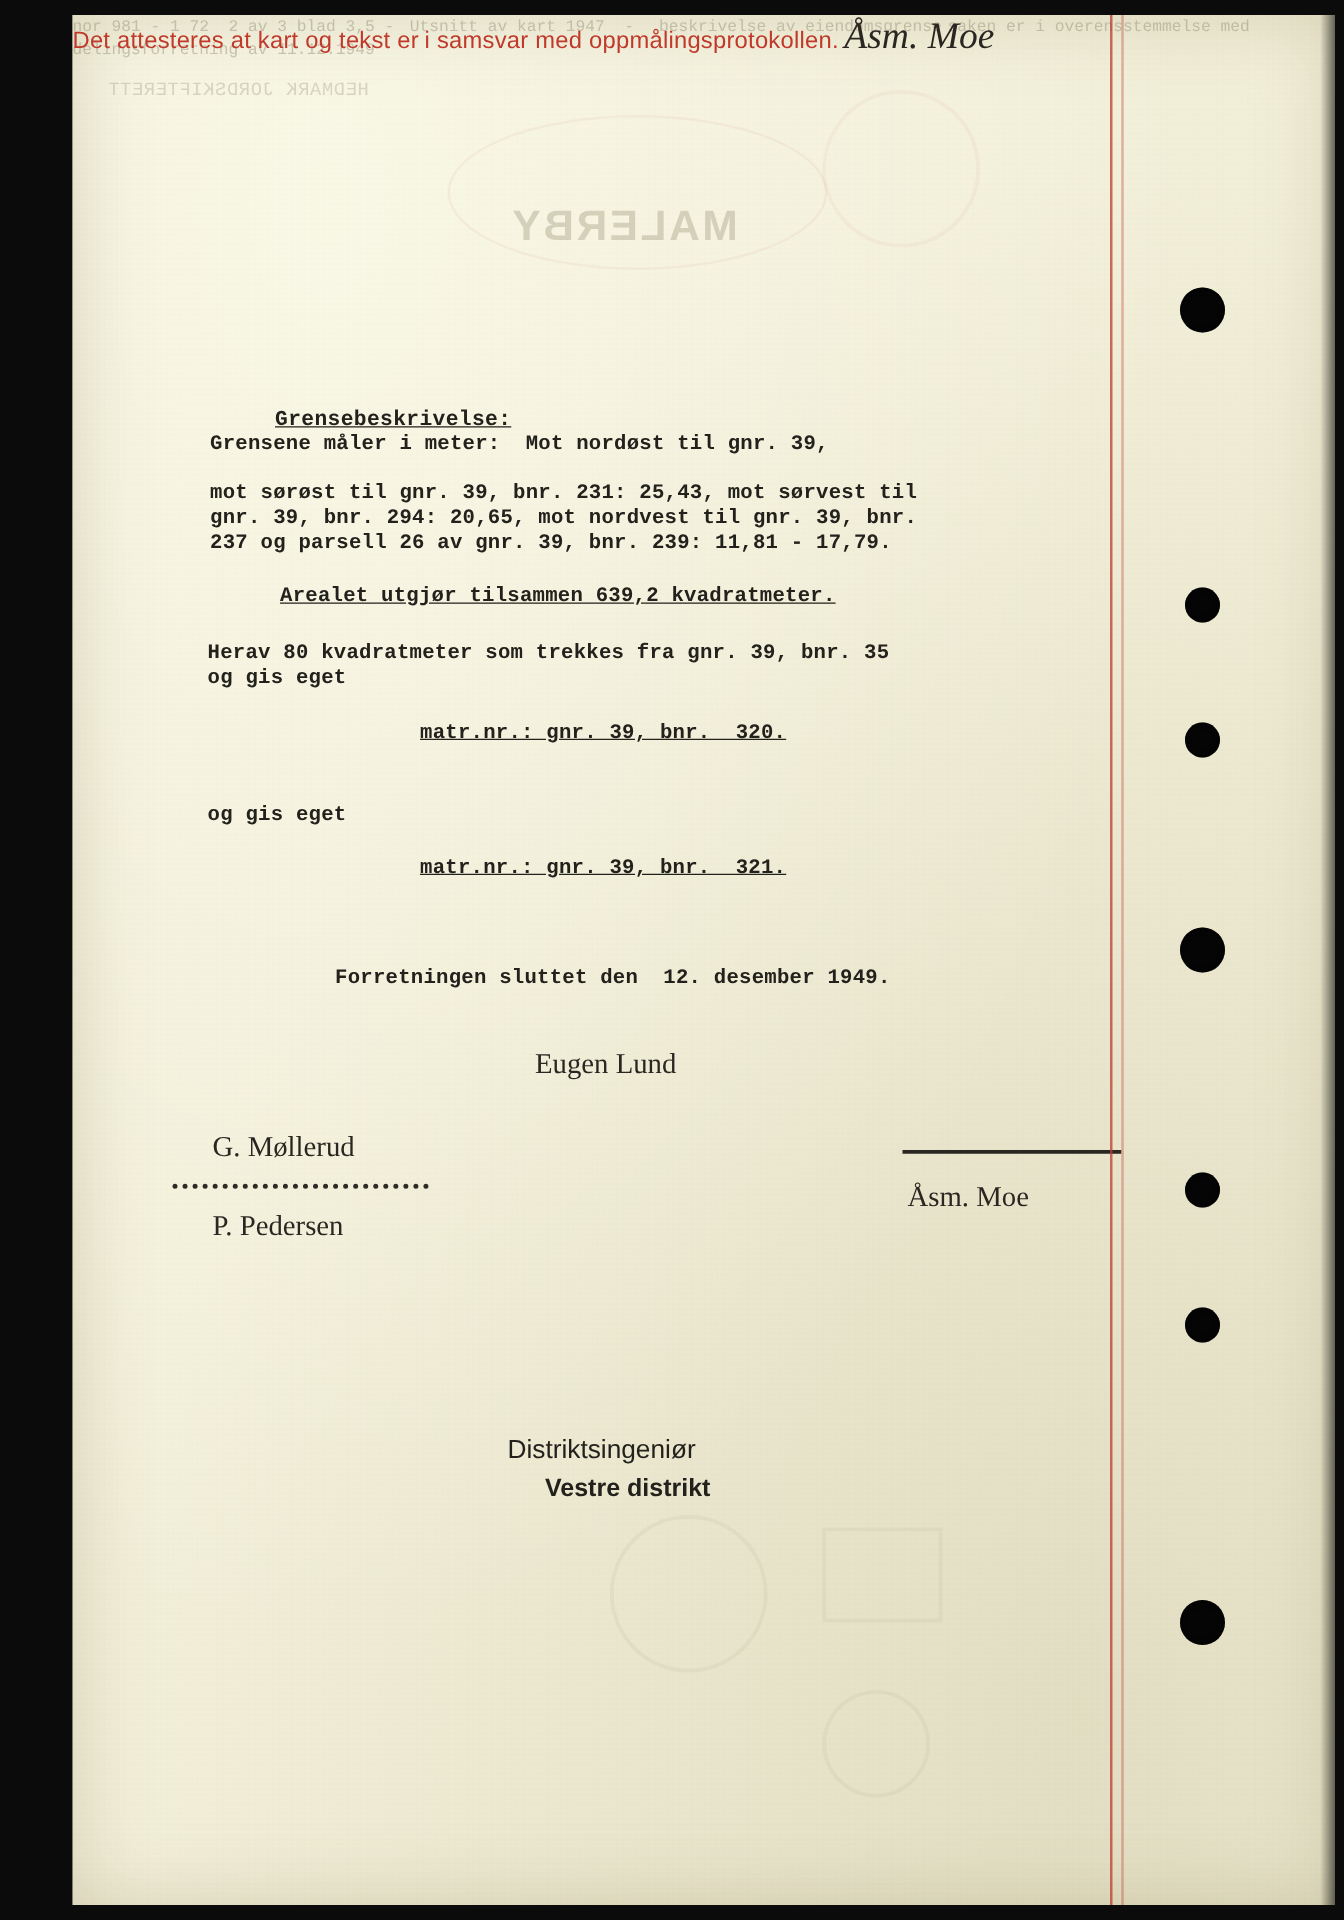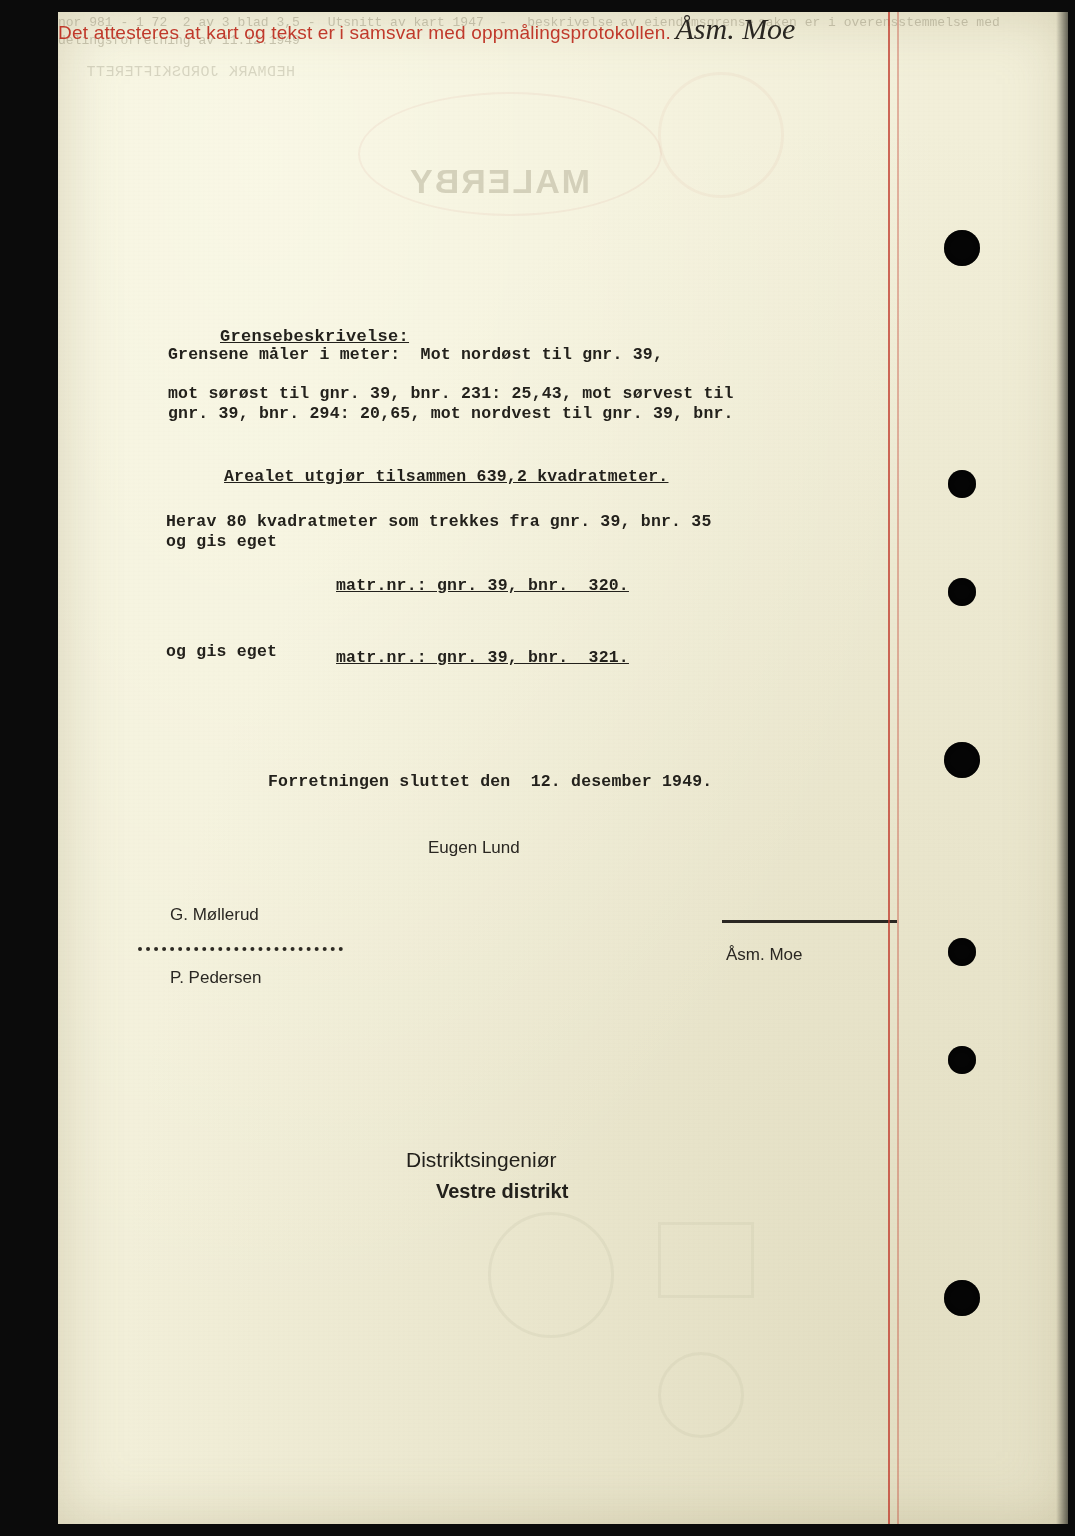--- a/index.html
+++ b/index.html
@@ -25,21 +25,21 @@
   .punch{position:absolute;left:944px;width:36px;height:36px;border-radius:50%;
     background:#050505;box-shadow:0 0 5px rgba(0,0,0,.9) inset;}
   .edge-dark{position:absolute;right:0;top:0;bottom:0;width:12px;background:linear-gradient(90deg,rgba(0,0,0,0),rgba(0,0,0,.55));}
   .ghost{position:absolute;color:#8e8a74;opacity:.30;font-family:"Liberation Serif",serif;letter-spacing:.5px;}
   .ghost-mirror{transform:scaleX(-1);}
   .body{position:absolute;left:0;top:0;right:0;bottom:0;}
   .t{position:absolute;color:#23211c;font-family:"Liberation Serif",serif;}
   .u{text-decoration:underline;}
   .hdg{font-family:"Liberation Mono",monospace;font-weight:bold;font-size:17px;letter-spacing:.3px;margin-top:28px;}
   .para{font-family:"Liberation Mono",monospace;font-weight:bold;font-size:16.5px;line-height:20px;letter-spacing:.2px;white-space:pre;}
-  .sig{font-family:Liberation Sans, sans-serif;font-size:17px;color:#2a2722;}
+  .sig{font-family:Liberation Serif, serif;font-size:23px;color:#2a2722;}
   .redtext{color:#c0392b;font-family:"Liberation Sans",sans-serif;font-size:19px;letter-spacing:.2px;}
   .rule{position:absolute;height:3px;background:#2a2722;}
   .dotrule{position:absolute;height:0;border-top:4px dotted #2e2b24;}
   .cursive{font-family:"Liberation Serif",serif;font-style:italic;font-size:30px;color:#2a2722;transform:rotate(-6deg);}
   .stamp-title{font-family:"Liberation Sans",sans-serif;font-weight:bold;font-size:34px;color:#b9b49c;opacity:.55;letter-spacing:2px;}
   .faint{color:#9a947c;opacity:.5;font-family:"Liberation Mono",monospace;font-size:13px;white-space:pre;}
 </style>
 </head>
 <body>
 
@@ -66,31 +66,32 @@
     <div class="ghost" style="left:600px;top:1340px;width:80px;height:80px;border:3px solid rgba(120,115,90,.22);border-radius:50%;"></div>
 
     
     <div class="body">
 
       <span class="t hdg u" style="left:162px;top:287px;">Grensebeskrivelse:</span>
 
       <span class="t para" style="left:110px;top:333px;">Grensene måler i meter:  Mot nordøst til gnr. 39,</span>
       <span class="t para" style="left:110px;top:372px;">mot sørøst til gnr. 39, bnr. 231: 25,43, mot sørvest til</span>
       <span class="t para" style="left:110px;top:392px;">gnr. 39, bnr. 294: 20,65, mot nordvest til gnr. 39, bnr.</span>
+      <span class="t para" style="left:110px;top:412px;">237 og parsell 26 av gnr. 39, bnr. 239: 11,81 - 17,79.</span>
 
       <span class="t para u" style="left:166px;top:455px;">Arealet utgjør tilsammen 639,2 kvadratmeter.</span>
 
       <span class="t para" style="left:108px;top:500px;">Herav 80 kvadratmeter som trekkes fra gnr. 39, bnr. 35</span>
       <span class="t para" style="left:108px;top:520px;">og gis eget</span>
 
       <span class="t para u" style="left:278px;top:564px;">matr.nr.: gnr. 39, bnr.  320.</span>
 
       <span class="t para" style="left:108px;top:630px;">og gis eget</span>
 
-      <span class="t para u" style="left:278px;top:636px;">matr.nr.: gnr. 39, bnr.  321.</span>
+      <span class="t para u" style="left:278px;top:672px;">matr.nr.: gnr. 39, bnr.  321.</span>
 
       <span class="t para" style="left:210px;top:760px;">Forretningen sluttet den  12. desember 1949.</span>
 
       <span class="t sig" style="left:370px;top:826px;">Eugen Lund</span>
 
       <span class="t sig" style="left:112px;top:893px;">G. Møllerud</span>
 
       <div class="dotrule" style="left:80px;top:935px;width:205px;"></div>
 
       <span class="t sig" style="left:112px;top:956px;">P. Pedersen</span>

